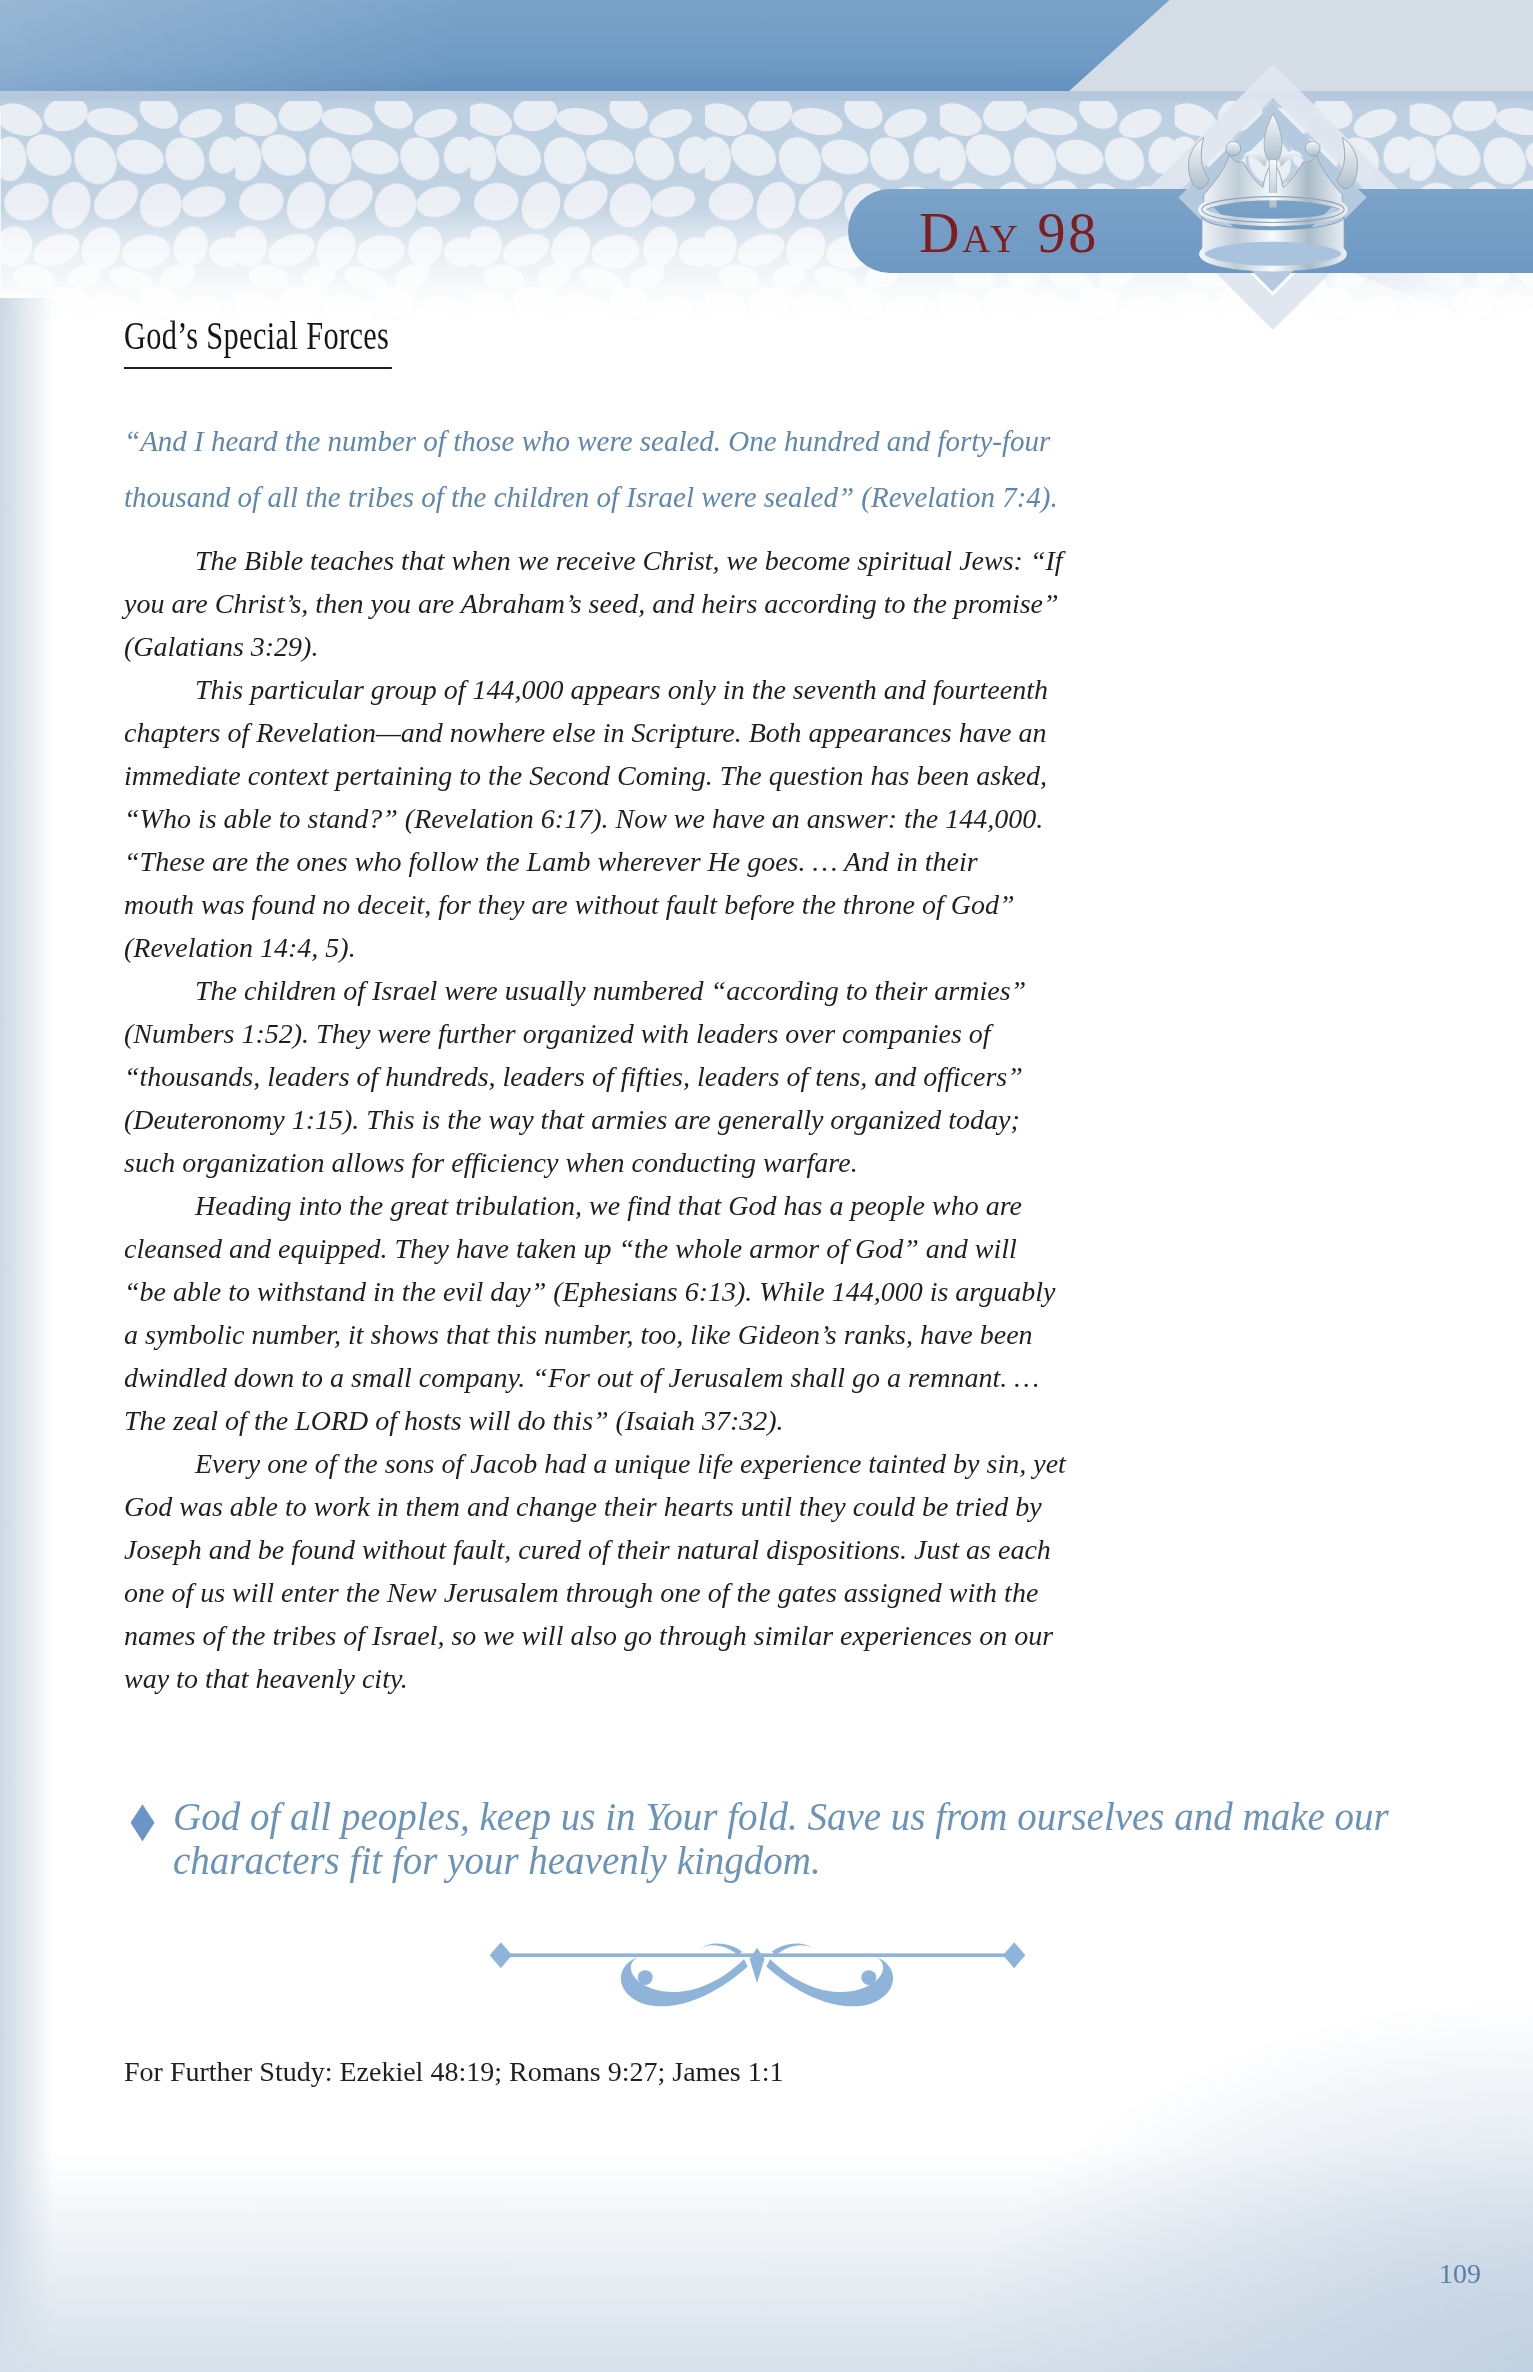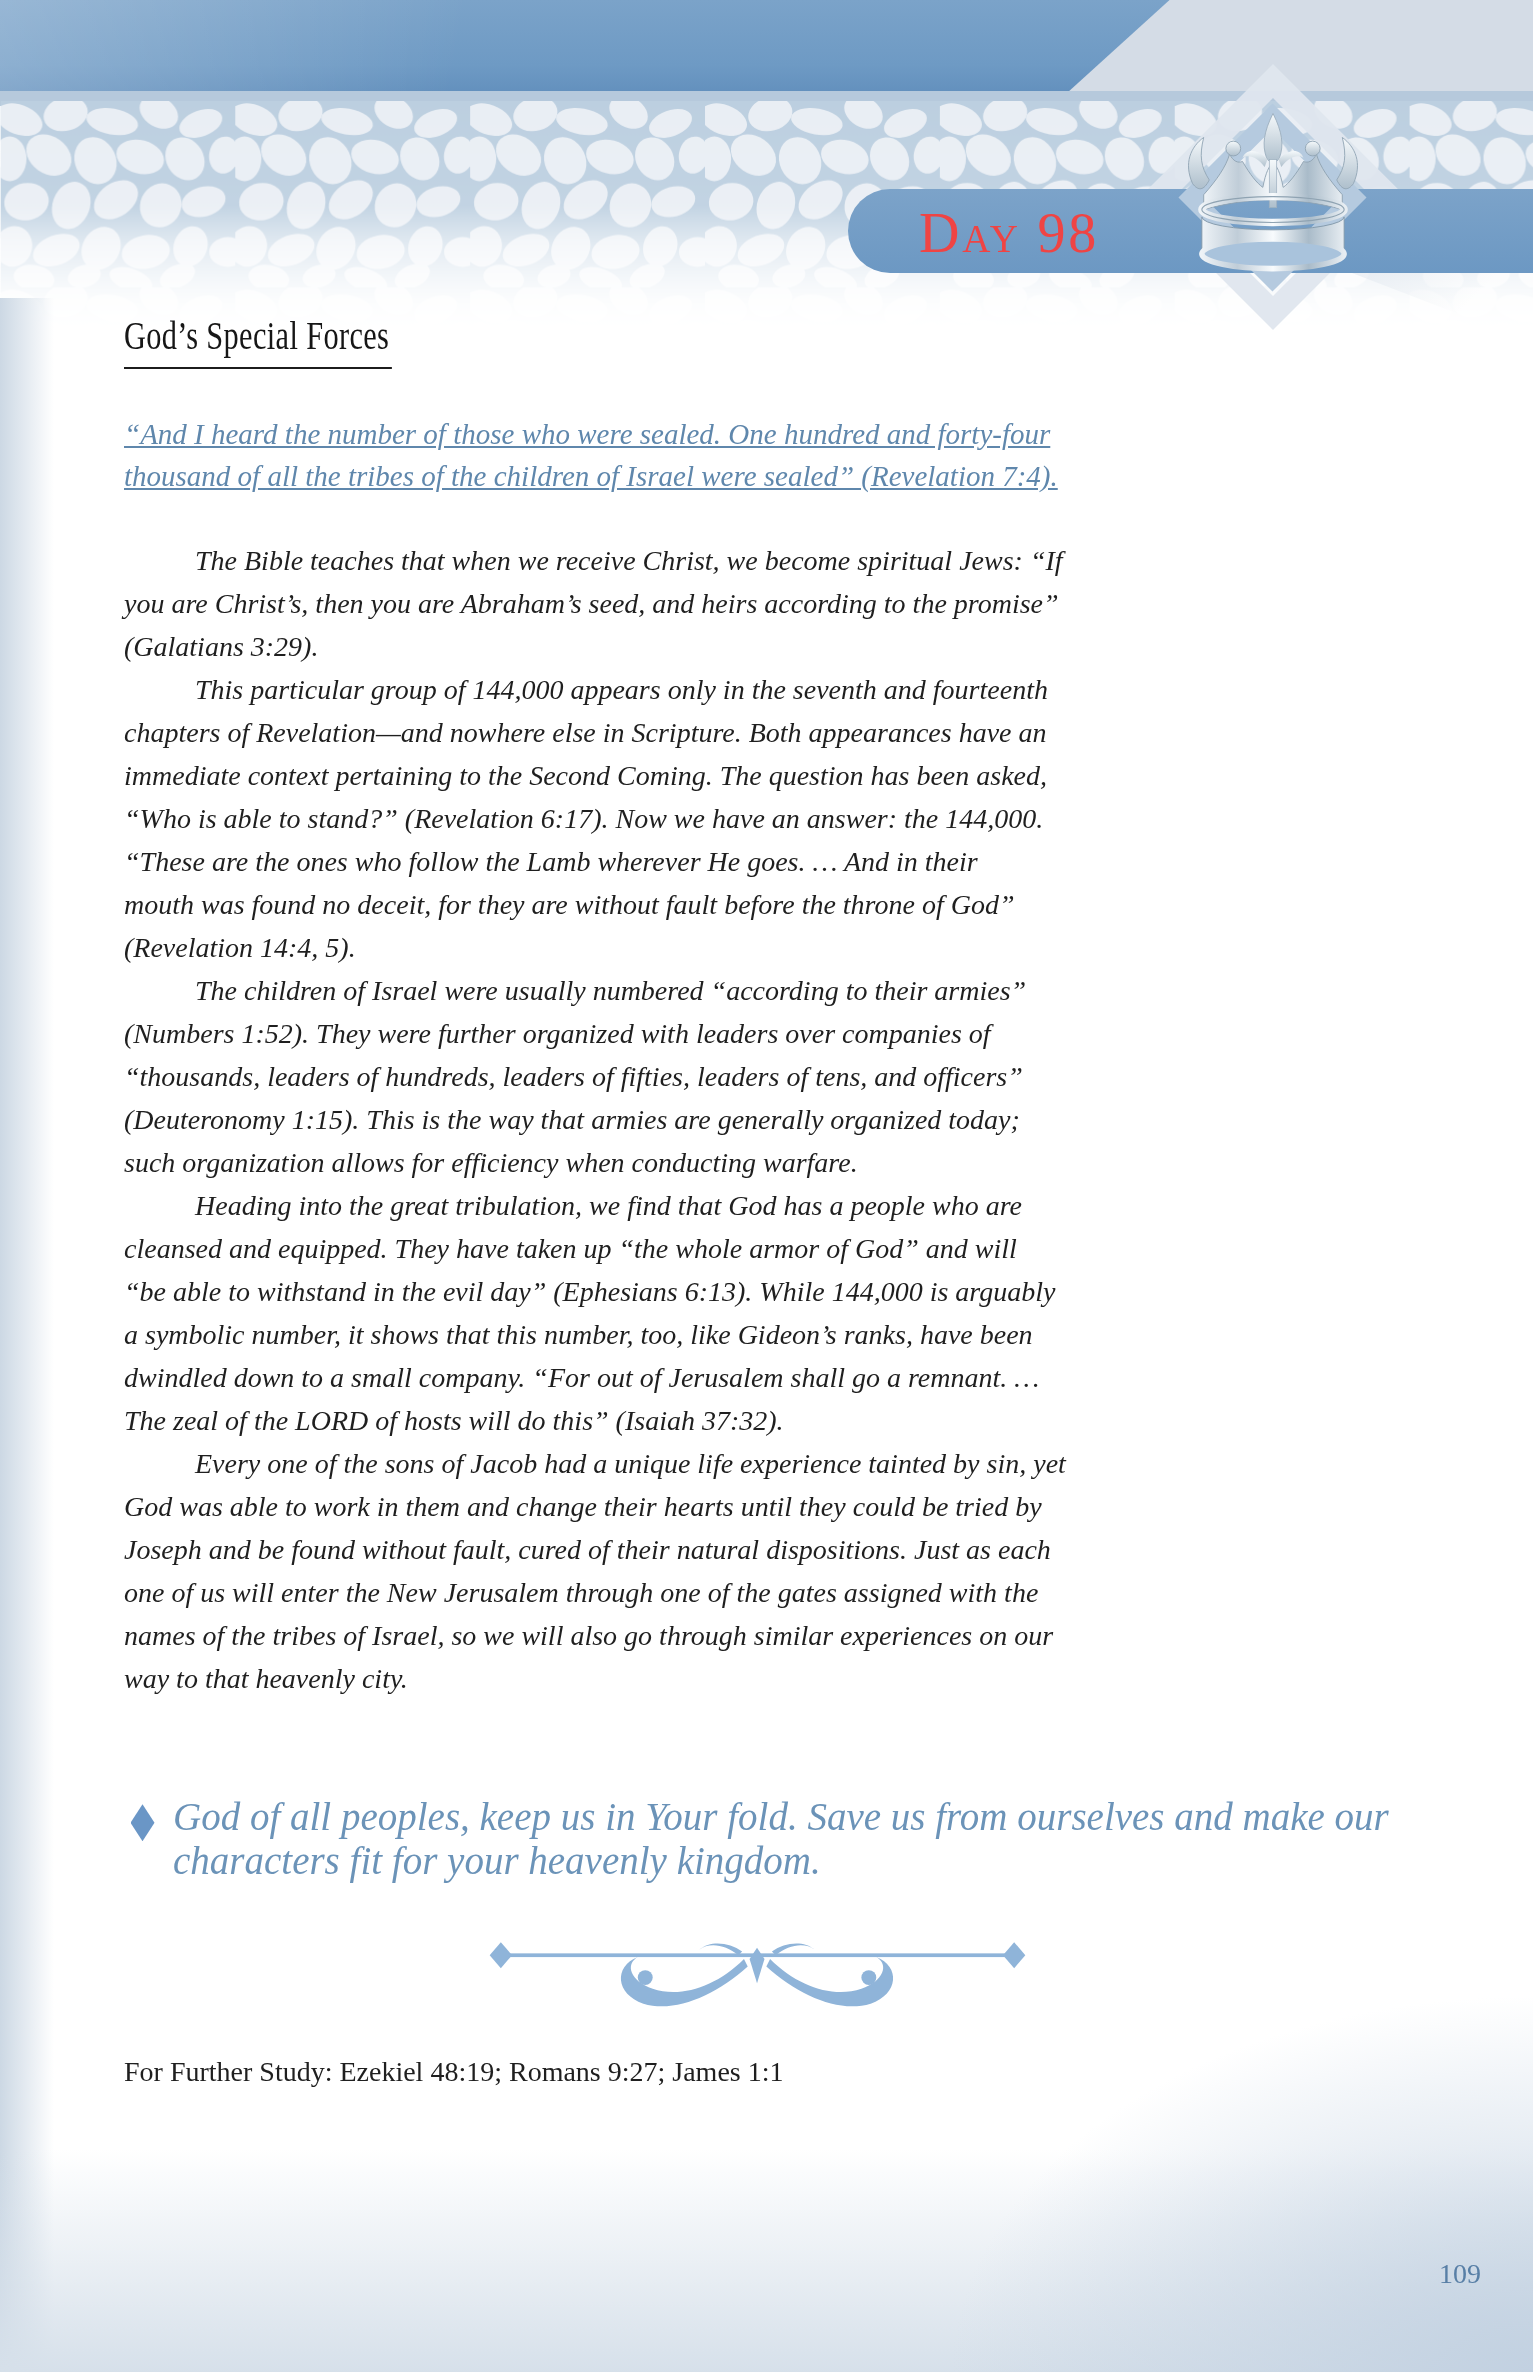--- a/index.html
+++ b/index.html
@@ -15,21 +15,21 @@
   .top-band-notch{position:absolute;left:1067px;top:0;width:466px;height:93px;
     background:#d4dce6;clip-path:polygon(22% 0,100% 0,100% 100%,0 100%);}
   .light-strip{position:absolute;left:0;top:91px;width:1534px;height:15px;background:#b6c9dc;}
   .crackle{position:absolute;left:0;top:101px;width:1534px;height:233px;}
   .halo-diamond{position:absolute;left:1179px;top:103px;width:140px;height:140px;
     border:24px solid rgba(223,230,238,.95);transform:rotate(45deg);}
   .banner{position:absolute;left:848px;top:189px;width:685px;height:84px;
     background:linear-gradient(180deg,#7ca3c9,#6c98c3);
     border-radius:43px 0 0 43px;}
   .banner-label{position:absolute;left:832px;top:197px;width:354px;height:75px;
-    color:#ef4444;font-size:56px;line-height:73px;text-align:center;
+    color:#7f1d1d;font-size:56px;line-height:73px;text-align:center;
     font-variant:small-caps;letter-spacing:2.8px;}
   .blue-diamond{position:absolute;left:1206px;top:131px;width:97px;height:97px;
     border:18.6px solid #b5cadf;transform:rotate(45deg);}
   .crown-svg{position:absolute;left:1176px;top:106px;}
   .band-under-wedge{position:absolute;right:0;top:273px;width:280px;height:70px;
     background:linear-gradient(135deg,#e2e8ef,rgba(255,255,255,0) 70%);
     clip-path:polygon(35% 0,100% 0,100% 100%);}
   
   .left-tint{position:absolute;left:0;top:298px;width:54px;height:2074px;
     background:linear-gradient(90deg,#ccd8e4,rgba(255,255,255,0));}
@@ -37,21 +37,21 @@
     background:linear-gradient(0deg,#d6e0ea,rgba(255,255,255,0));}
   .corner-tint{position:absolute;right:0;bottom:0;width:606px;height:392px;
     background:radial-gradient(ellipse at 100% 100%,#c2d1e1 0%,rgba(194,209,225,0) 68%);}
   
   .title{position:absolute;left:124px;top:311px;color:#161616;
     font-size:41px;line-height:48px;letter-spacing:0.5px;white-space:nowrap;
     transform:scaleX(.74);transform-origin:left top;
     border-bottom:2.8px solid #1c1c1c;padding:0 3.7px 7.5px 0;}
   .prose{white-space:pre-line;font-style:italic;}
   .quote{position:absolute;left:124px;top:413px;width:1268px;
-    color:#5f87ac;font-size:29px;line-height:42px;font-style:italic;text-decoration:underline;}
+    color:#5f87ac;font-size:29px;line-height:56px;font-style:italic;}
   .body-copy{position:absolute;left:124px;top:539px;width:1268px;
     color:#1f1f1f;font-size:28px;line-height:43px;}
   .body-copy p{margin:0;text-indent:71px;}
   .prayer-row{position:absolute;left:124px;top:1795px;width:1268px;}
   .diamond-bullet{position:absolute;left:6.5px;top:9.3px;width:24px;height:37px;
     background:#6a96c6;clip-path:polygon(50% 0,100% 50%,50% 100%,0 50%);}
   .prayer-text{margin-left:49px;color:#6b93b8;font-size:39px;line-height:44px;}
   .divider{position:absolute;left:485px;top:1941px;}
   .further-study{position:absolute;left:124px;top:2056px;color:#1f1f1f;font-size:28px;}
   .page-number{position:absolute;right:53px;top:2258px;color:#587fa6;font-size:28px;}

